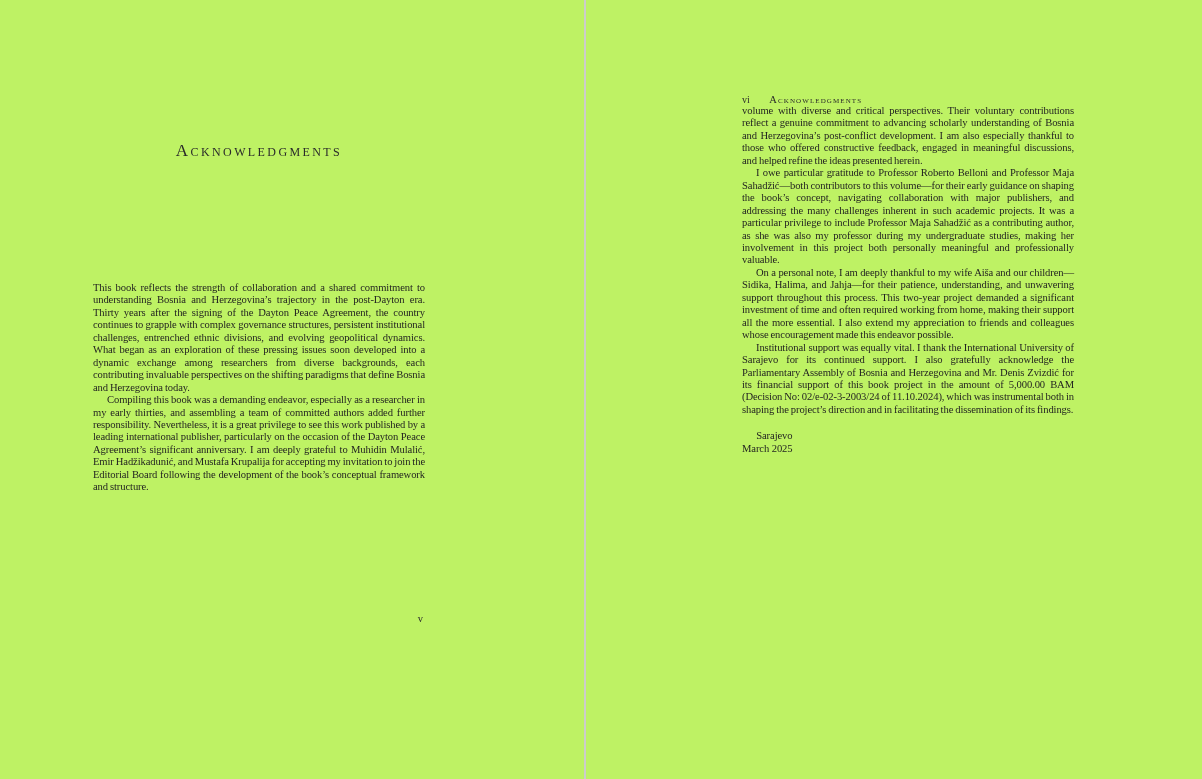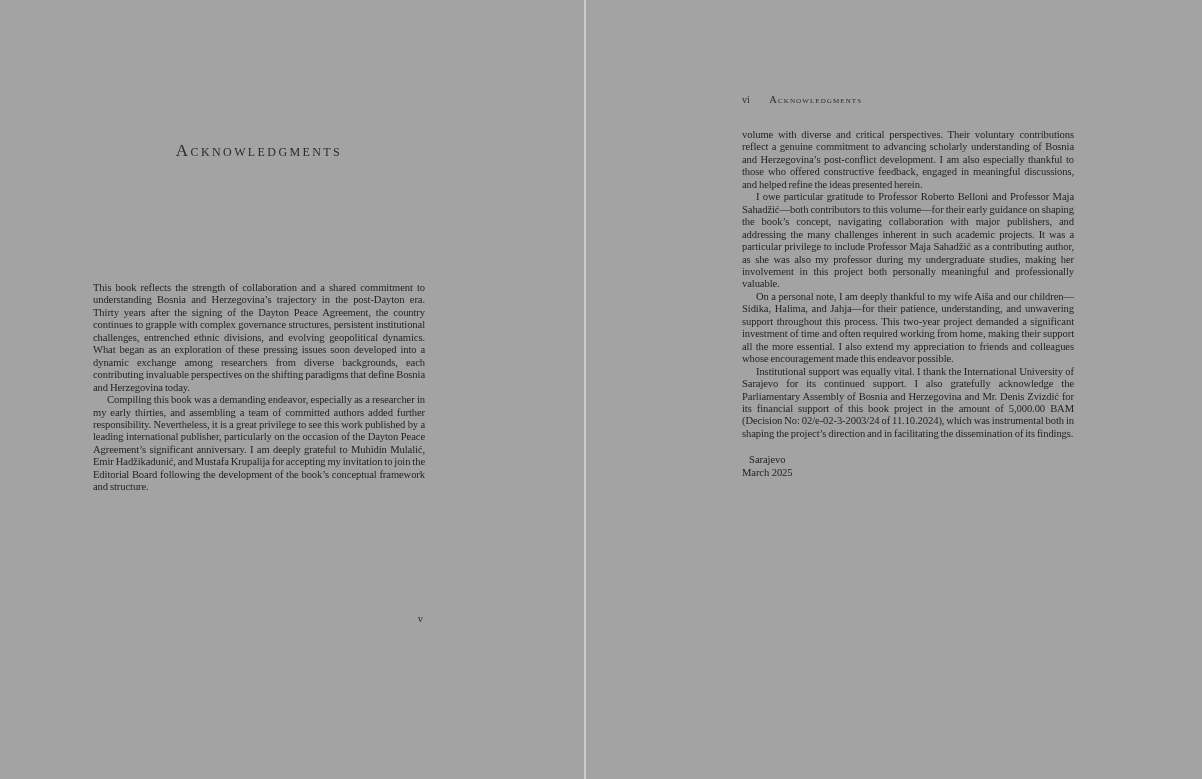--- a/index.html
+++ b/index.html
@@ -12,21 +12,21 @@
     height: 779px;
     position: relative;
     overflow: hidden;
     font-family: "Liberation Serif", serif;
     color: #1f1f1f;
   }
   .page {
     position: absolute;
     top: 0;
     height: 779px;
-    background: #a3a3a3;
+    background: #bef264;
   }
   .page-left  { left: 0;     width: 584px; }
   .page-right { left: 586px; width: 616px; }
   .divider {
     position: absolute;
     left: 584px;
     top: 0;
     width: 2px;
     height: 779px;
     background: #cccccc;
@@ -50,21 +50,21 @@
     font-weight: 500;
     font-size: 17px;
     line-height: 20px;
     font-variant: small-caps;
     letter-spacing: 2.4px;
     color: #2a2a2a;
   }
 
   .body-text { position: absolute; left: 0; width: 100%; }
   .page-left  .body-text { top: 282px; }
-  .page-right .flow     { position: absolute; top: 129px; left: 0; width: 100%; }
+  .page-right .flow     { position: absolute; top: 105px; left: 0; width: 100%; }
 
   .body-text p {
     margin: 0;
     text-align: justify;
     font-size: 10.6px;
     line-height: 12.45px;
     letter-spacing: -0.1px;
     word-spacing: -0.6px;
   }
   .body-text p.indent { text-indent: 14px; }
@@ -99,21 +99,21 @@
 
   .signature {
     display: flex;
     justify-content: space-between;
     align-items: flex-start;
     margin-top: 13px;
     font-size: 10.6px;
     line-height: 13px;
     letter-spacing: -0.1px;
   }
-  .sig-left  { text-align: center; font-family: Liberation Serif, serif; }
+  .sig-left  { text-align: right; font-family: Liberation Serif, serif; }
   .sig-right { text-align: right; }
 </style>
 </head>
 <body>
 
 <div>
 
   <section class="page page-left">
     <div class="text-block">
       <h1 class="chapter-title">Acknowledgments</h1>

